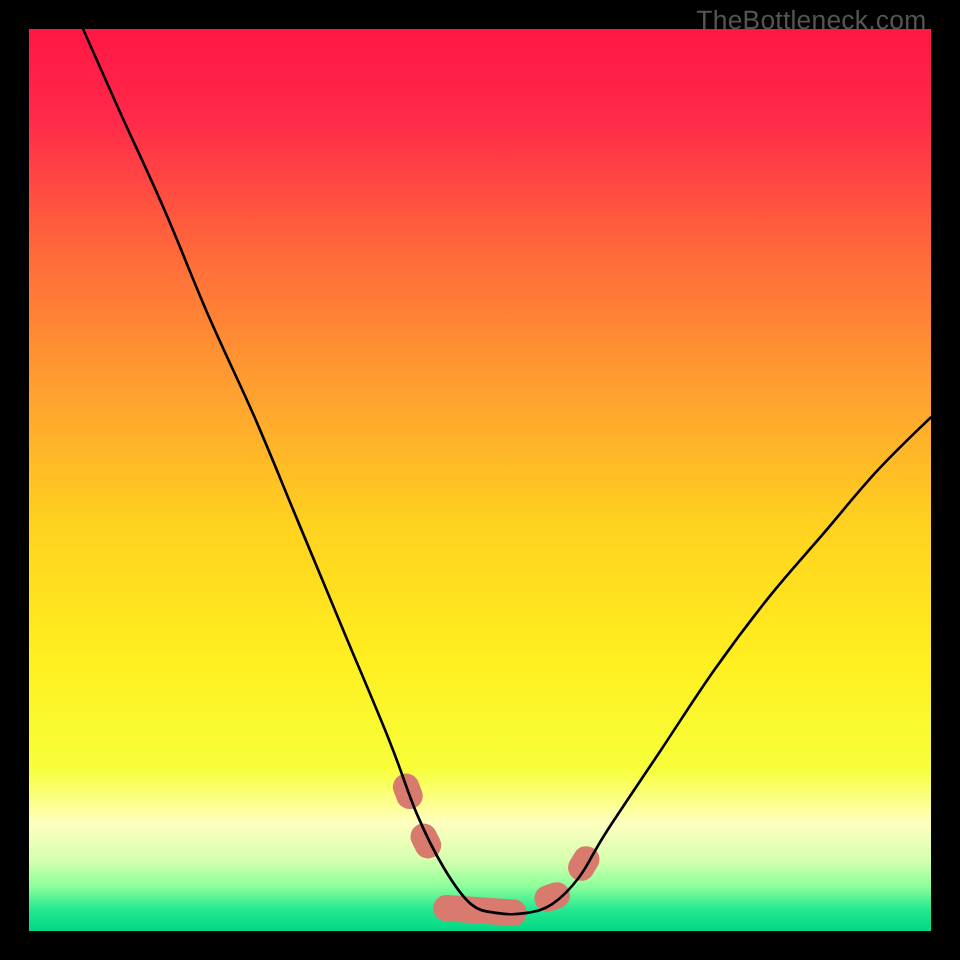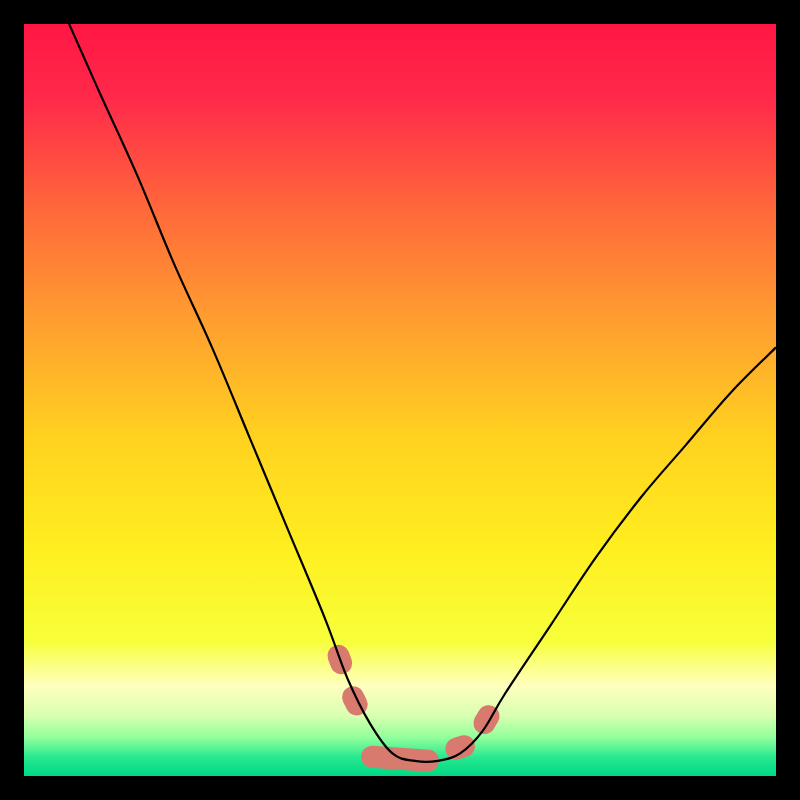--- a/index.html
+++ b/index.html
@@ -75,13 +75,14 @@
           <rect x="315.88" y="665.80" width="30.00" height="22.00" rx="11.00" ry="11.00" fill="#d87a6e" transform="rotate(63.4 330.88 676.80)"></rect>
           <rect x="337.00" y="723.70" width="78.00" height="22.00" rx="11.00" ry="11.00" fill="#d87a6e" transform="rotate(4.0 376.00 734.70)"></rect>
           <rect x="421.16" y="712.42" width="30.00" height="22.00" rx="11.00" ry="11.00" fill="#d87a6e" transform="rotate(-18.4 436.16 723.42)"></rect>
           <rect x="447.48" y="684.60" width="30.00" height="22.00" rx="11.00" ry="11.00" fill="#d87a6e" transform="rotate(-59.0 462.48 695.60)"></rect>
         </g>
       <path id="curve-path" fill="none" stroke-width="2.2" d="M 45.12 0.00 C 50.53 12.18, 63.02 40.61, 75.20 67.68 C 87.38 94.75, 99.26 119.27, 112.80 150.40 C 126.34 181.53, 136.86 209.51, 150.40 240.64 C 163.94 271.77, 174.46 292.23, 188.00 323.36 C 201.54 354.49, 212.06 381.11, 225.60 413.60 C 239.14 446.09, 249.66 471.35, 263.20 503.84 C 276.74 536.33, 289.97 567.01, 300.80 594.08 C 311.63 621.15, 315.24 635.29, 323.36 654.24 C 331.48 673.19, 337.80 685.82, 345.92 699.36 C 354.04 712.90, 360.36 722.67, 368.48 729.44 C 376.60 736.21, 382.92 735.61, 391.04 736.96 C 399.16 738.31, 405.48 738.31, 413.60 736.96 C 421.72 735.61, 428.04 734.85, 436.16 729.44 C 444.28 724.03, 450.60 717.71, 458.72 706.88 C 466.84 696.05, 469.10 688.23, 481.28 669.28 C 493.46 650.33, 510.16 625.96, 526.40 601.60 C 542.64 577.24, 555.28 556.93, 571.52 533.92 C 587.76 510.91, 600.40 494.06, 616.64 473.76 C 632.88 453.46, 645.52 440.07, 661.76 421.12 C 678.00 402.17, 690.64 386.08, 706.88 368.48 C 723.12 350.88, 743.88 331.48, 752.00 323.36" stroke="#000000"></path>
     </svg>
 
   </div>
 
+  <div class="watermark">TheBottleneck.com</div>
 </div>
 
 </body></html>

